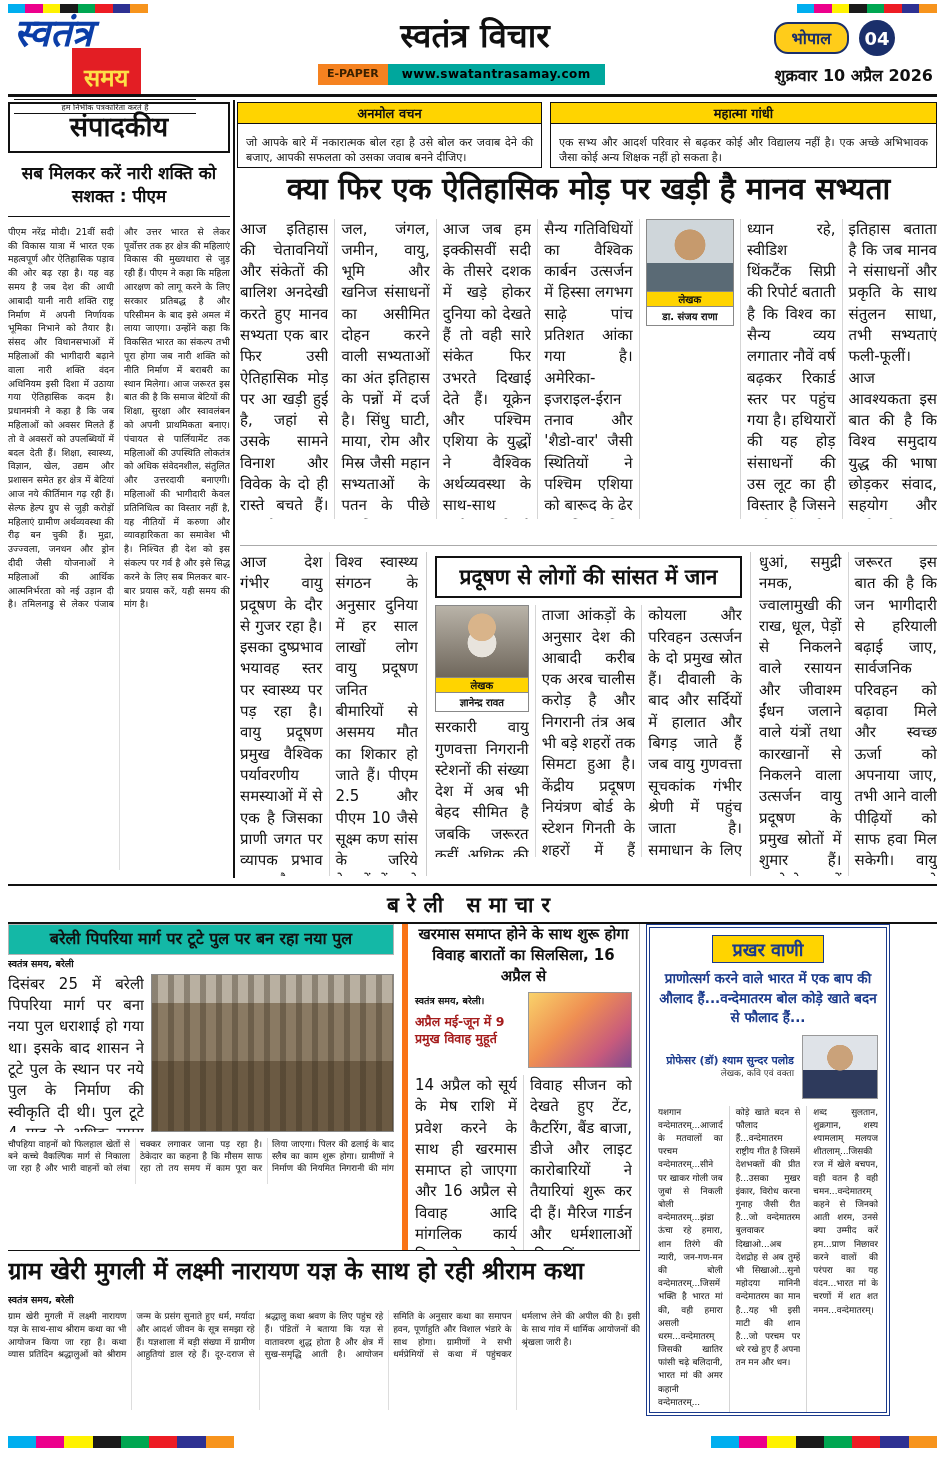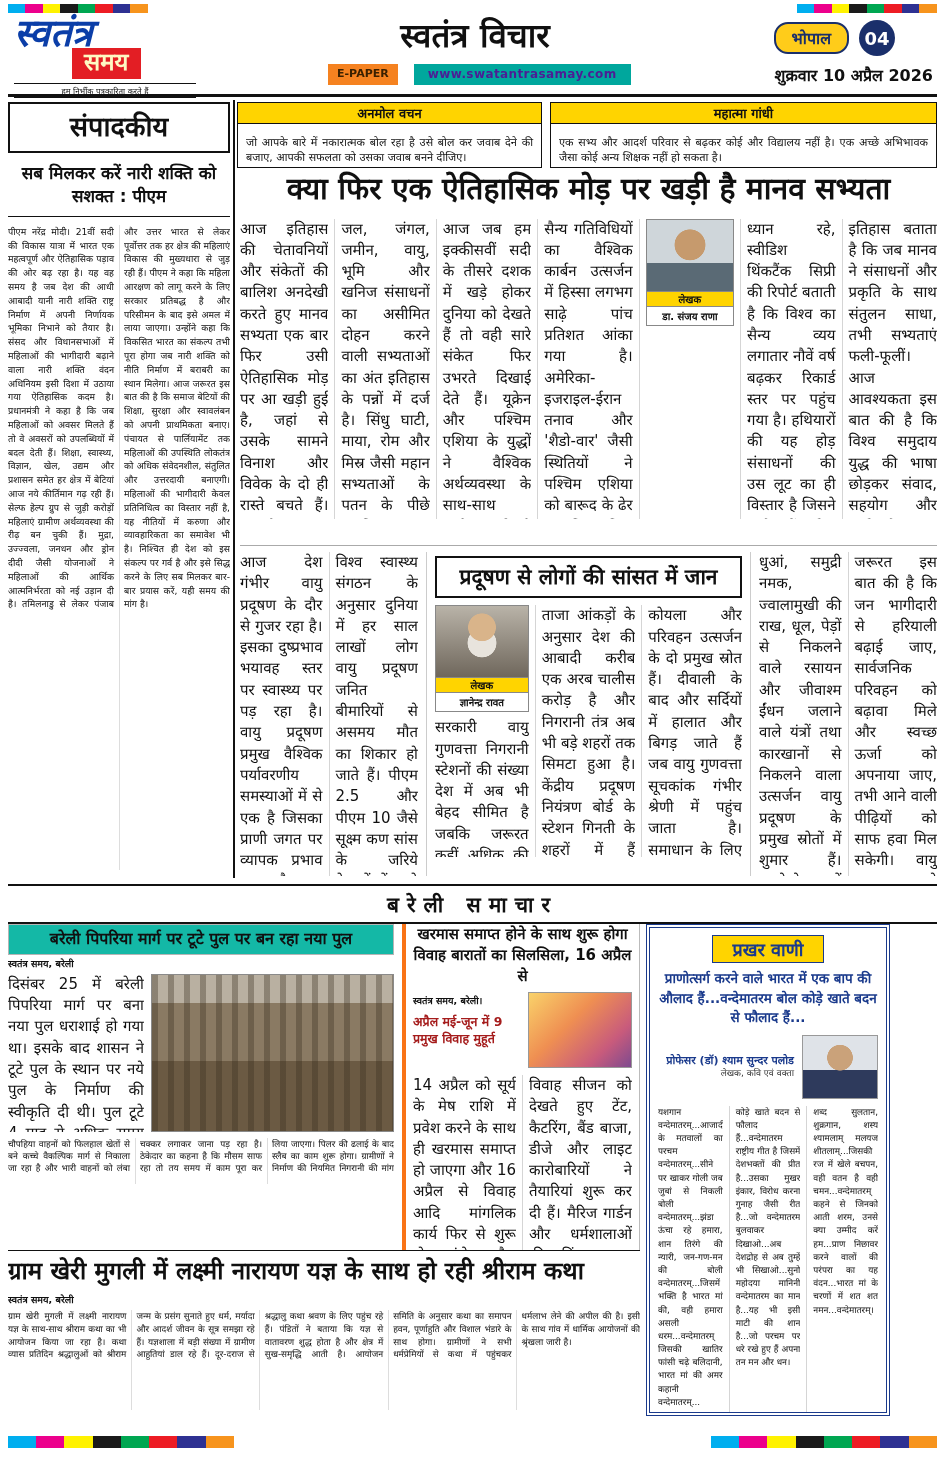--- a/index.html
+++ b/index.html
@@ -11,29 +11,29 @@
   .colorbar{position:absolute;height:9px;
     background:linear-gradient(90deg,#00aeef 0 12.5%,#ec008c 12.5% 25%,#fff200 25% 37.5%,#1a1a1a 37.5% 50%,#00a651 50% 62.5%,#ed1c24 62.5% 75%,#2e3192 75% 87.5%,#f7941d 87.5% 100%);}
   .cb-tl{left:8px;top:4px;width:140px;}
   .cb-tr{right:8px;top:4px;width:140px;}
   .cb-bl{left:8px;top:1436px;width:226px;height:12px;}
   .cb-br{right:8px;top:1436px;width:226px;height:12px;}
 
   
   .logo{position:absolute;left:14px;top:14px;width:210px;}
   .logo-top{color:#0b3ea8;font-size:38px;font-weight:bold;font-style:italic;line-height:1;}
-  .logo-bottom{display:inline-block;background:#e31e24;color:#fef9c3;font-size:24px;font-weight:bold;
-               padding:0 12px 2px;margin:-4px 0 0 58px;line-height:1.2;}
+  .logo-bottom{display:inline-block;background:#e31e24;color:#fde047;font-size:24px;font-weight:bold;
+               padding:16px 12px 2px;margin:-4px 0 0 58px;line-height:1.2;}
   .logo-tagline{font-size:8px;border-top:1px solid #111;border-bottom:1px solid #111;margin-top:4px;
                 padding:1px 2px;width:182px;text-align:center;white-space:nowrap;overflow:hidden;}
   .page-title{position:absolute;left:315px;top:18px;width:320px;text-align:center;
               font-size:33px;font-weight:bold;line-height:1.1;}
-  .epaper-row{position:absolute;left:328px;top:64px;display:flex;height:21px;gap:16px;}
+  .epaper-row{position:absolute;left:318px;top:64px;display:flex;height:21px;}
   .epaper-label{background:#f58220;color:#3a2000;font-weight:bold;font-size:11px;padding:3px 9px;}
-  .epaper-url{background:#00a79d;color:#4c1d95;font-weight:bold;font-size:12px;padding:3px 14px;
+  .epaper-url{background:#00a79d;color:#000000;font-weight:bold;font-size:12px;padding:3px 14px;
               letter-spacing:.4px;cursor:pointer;}
   .city-pill{position:absolute;right:96px;top:22px;background:#ffcc1a;border:2px solid #1a2f6b;
              border-radius:14px;color:#1a2f6b;font-weight:bold;font-size:16px;padding:3px 16px;}
   .page-circle{position:absolute;right:50px;top:20px;width:36px;height:36px;border-radius:50%;
                background:#1a2f6b;color:#fff;font-weight:bold;font-size:18px;
                display:flex;align-items:center;justify-content:center;}
   .date-line{position:absolute;right:12px;top:64px;font-size:16px;font-weight:bold;}
   .header-rule{position:absolute;left:8px;width:929px;top:94px;border-top:3px solid #111;}
 
   
@@ -98,21 +98,21 @@
   .bridge-text{width:136px;overflow:hidden;}
   .construction-photo{flex:1;margin-left:7px;border:1px solid #8a8a8a;
       background:linear-gradient(180deg,#b9b0a1 0 18%, #8a7a63 18% 55%, #6b5a43 55% 100%),
                  #8a7a63;position:relative;overflow:hidden;}
   .construction-photo::after{content:"";position:absolute;inset:0;
       background:repeating-linear-gradient(90deg, rgba(55,45,30,.35) 0 6px, rgba(0,0,0,0) 6px 16px);}
   .bridge-body2{margin-top:6px;column-count:3;column-gap:10px;column-rule:1px solid #ddd;
                 font-size:8.8px;line-height:1.4;text-align:justify;height:46px;overflow:hidden;}
 
   .wedding{position:absolute;left:402px;top:924px;width:238px;height:326px;padding:0 7px;
-           border-left:4px solid #f97316;border-right:1px solid #bbb;overflow:hidden;}
+           border-left:6px solid #f97316;border-right:1px solid #bbb;overflow:hidden;}
   .wedding-headline{font-size:15px;font-weight:bold;text-align:center;line-height:1.4;padding-bottom:5px;}
   .wedding-row{display:flex;gap:6px;align-items:flex-start;padding-bottom:4px;}
   .wedding-meta{flex:1;}
   .wedding-subhead{color:#a51c1c;font-size:12.5px;font-weight:bold;line-height:1.35;margin-top:3px;}
   .wedding-illustration{width:104px;height:76px;border:1px solid #999;
       background:linear-gradient(135deg,#f9d26a,#ef8f52 40%,#c85b7c 75%,#7e4a8f);}
   .wedding-cols{display:flex;height:176px;overflow:hidden;margin-top:3px;}
   .wedding-cols .ncol + .ncol{border-left:1px solid #d5d5d5;padding-left:6px;margin-left:6px;}
 
   .prakhar{position:absolute;left:646px;top:924px;width:244px;height:492px;

